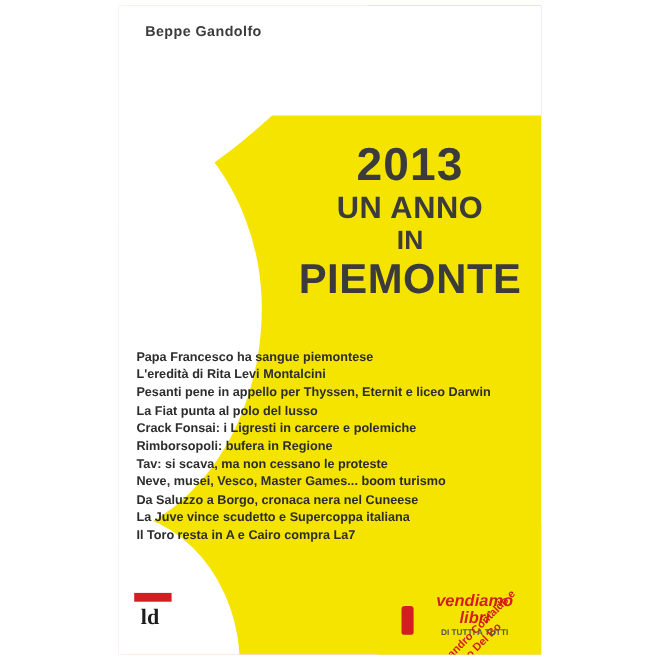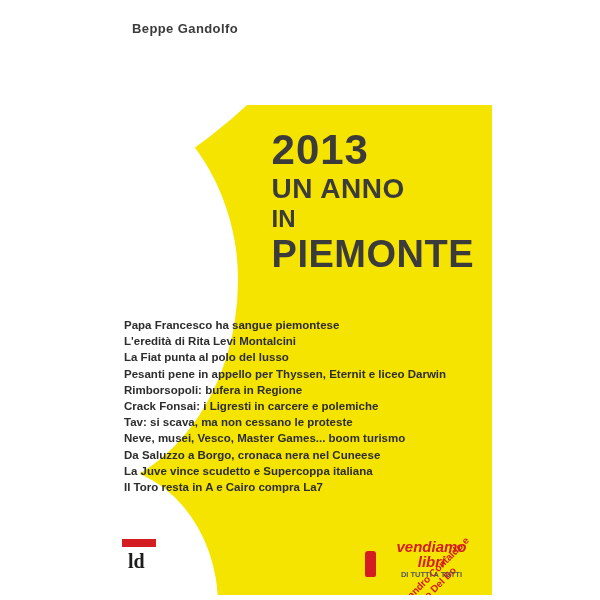--- a/index.html
+++ b/index.html
@@ -79,21 +79,21 @@
     font-size: 13px;
     font-weight: bold;
     color: #3b3b3b;
     letter-spacing: 0.4px;
   }
 
   .title-block {
     position: absolute;
     right: 18px;
     top: 124px;
-    text-align: left;
+    text-align: center;
     color: #3b3b3b;
     font-weight: bold;
     line-height: 1.0;
   }
   .title-year {
     font-size: 42px;
     letter-spacing: 1px;
   }
   .title-l1 {
     font-size: 28px;
@@ -232,24 +232,24 @@
   <div class="title-block">
     <div class="title-year">2013</div>
     <div class="title-l1">UN ANNO</div>
     <div class="title-l2">IN</div>
     <div class="title-l3">PIEMONTE</div>
   </div>
 
   <div class="headlines">
     <div>Papa Francesco ha sangue piemontese</div>
     <div>L'eredità di Rita Levi Montalcini</div>
+    <div>Pesanti pene in appello per Thyssen, Eternit e liceo Darwin</div>
     <div>La Fiat punta al polo del lusso</div>
-    <div>Pesanti pene in appello per Thyssen, Eternit e liceo Darwin</div>
+    <div>Crack Fonsai: i Ligresti in carcere e polemiche</div>
     <div>Rimborsopoli: bufera in Regione</div>
-    <div>Crack Fonsai: i Ligresti in carcere e polemiche</div>
     <div>Tav: si scava, ma non cessano le proteste</div>
     <div>Neve, musei, Vesco, Master Games... boom turismo</div>
     <div>Da Saluzzo a Borgo, cronaca nera nel Cuneese</div>
     <div>La Juve vince scudetto e Supercoppa italiana</div>
     <div>Il Toro resta in A e Cairo compra La7</div>
   </div>
 
   <div class="logo-mark">
     <div class="logo-red-bar"></div>
     <div class="logo-glyph">ld</div>

